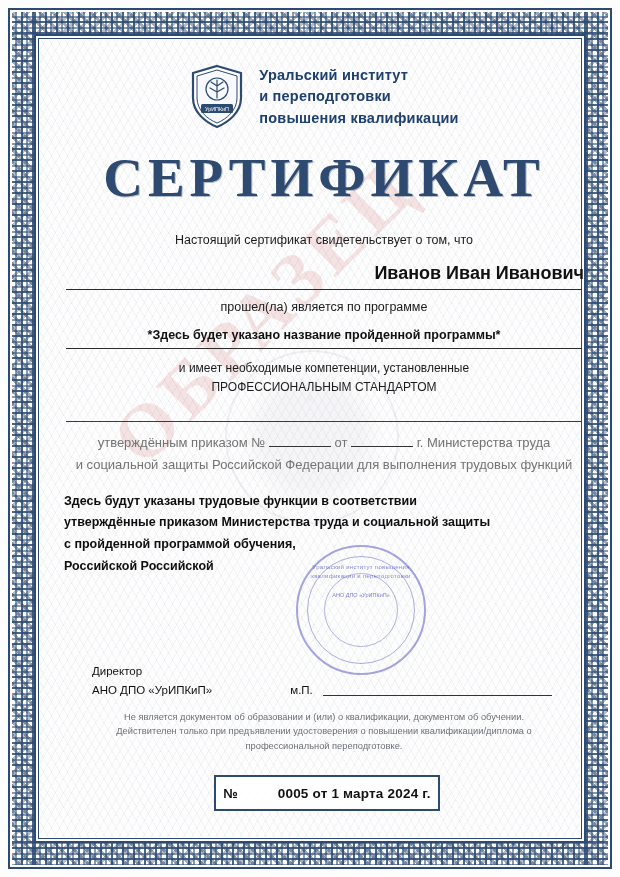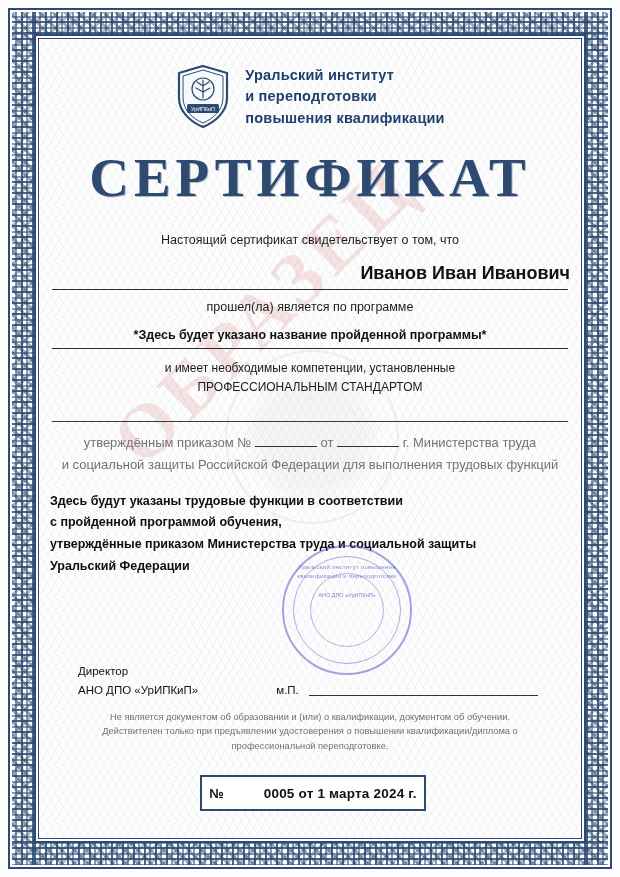--- a/index.html
+++ b/index.html
@@ -125,21 +125,21 @@
     width: 170px;
     height: 170px;
     border-radius: 50%;
     border: 2px solid rgba(120,120,140,0.10);
     background: radial-gradient(circle, rgba(120,120,140,0.06) 0 40%, rgba(255,255,255,0) 60%);
   }
 
   
   .content {
     position: absolute;
-    left: 50px;
+    left: 64px;
     top: 50px;
     width: 520px;
     height: 777px;
   }
 
   .head {
     display: flex;
     align-items: center;
     justify-content: center;
     gap: 14px;
@@ -411,23 +411,23 @@
       <span>утверждённым приказом №</span>
       <span class="fill-blank fb-md"></span>
       <span>от</span>
       <span class="fill-blank fb-md"></span>
       <span>г. Министерства труда</span>
     </div>
     <div class="order-line">и социальной защиты Российской Федерации для выполнения трудовых функций</div>
 
     <div class="functions">
       <div>Здесь будут указаны трудовые функции в соответствии</div>
+      <div>утверждённые приказом Министерства труда и социальной защиты</div>
       <div>с пройденной программой обучения,</div>
-      <div>утверждённые приказом Министерства труда и социальной защиты</div>
-      <div>Уральский Федерации</div>
+      <div>Российской Российской</div>
     </div>
 
     <div class="stamp">
       <div class="stamp-text" style="top:16px;">Уральский институт повышения квалификации и переподготовки</div>
       <div class="stamp-inner">АНО ДПО «УрИПКиП»</div>
     </div>
 
     <div class="sig-block">
       <div class="sig-left">Директор</div>
       <div class="sig-row">

